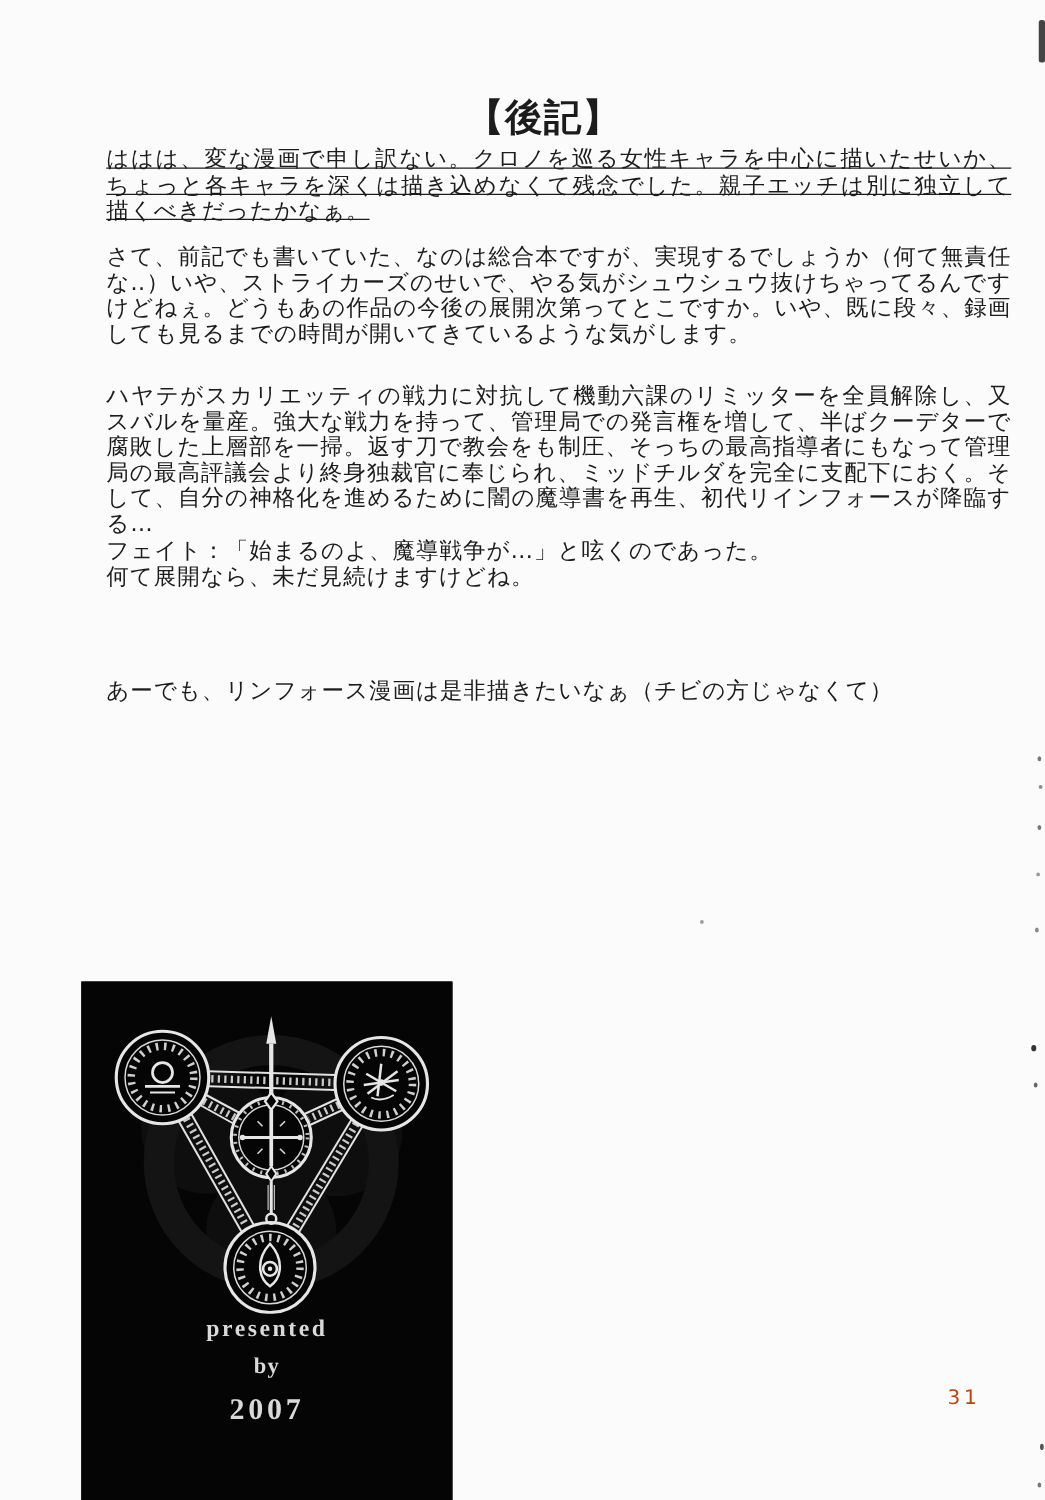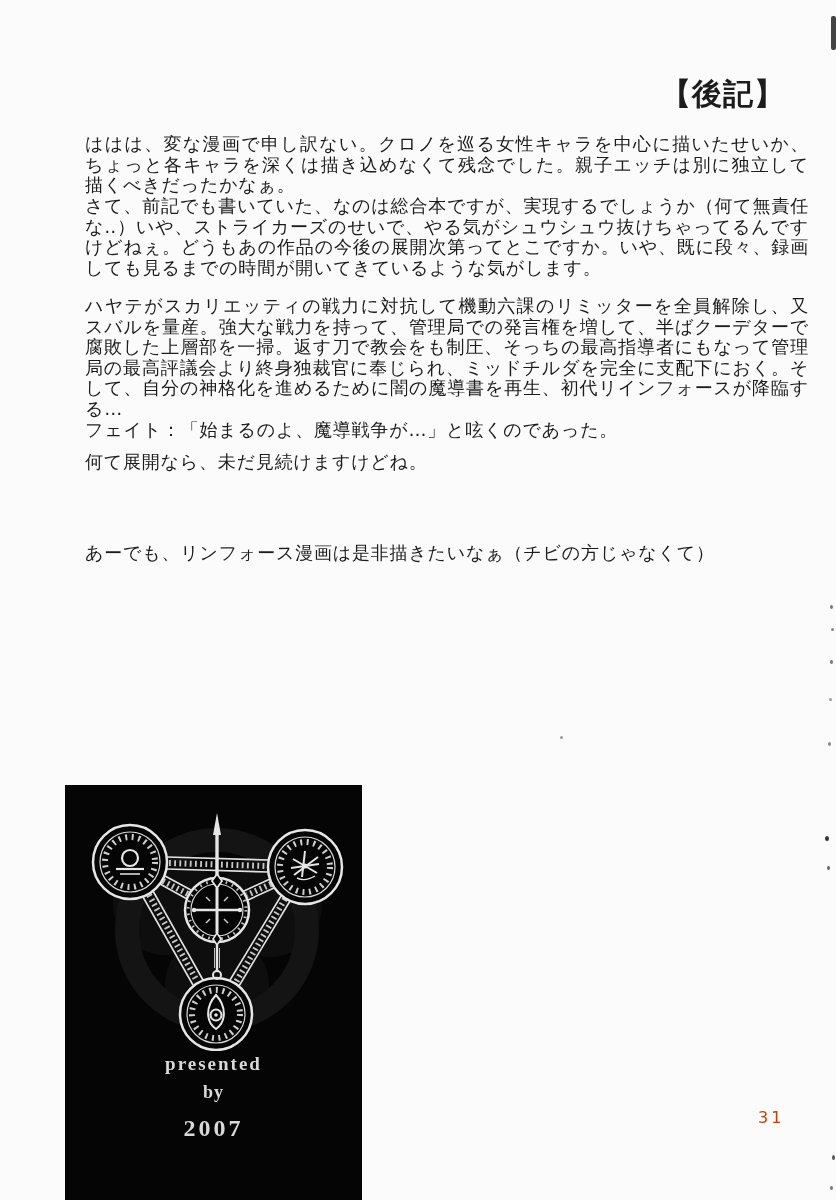--- a/index.html
+++ b/index.html
@@ -7,39 +7,39 @@
     width:836px;height:1200px;
     background:#fbfbfb;
     position:relative;
     overflow:hidden;
     font-family:"DejaVu Sans",sans-serif;
     color:#1c1c1c;
   }
   .page-title{
     position:absolute;
     left:85px;top:74px;width:700px;
-    text-align:right;
+    text-align:center;
     font-size:30px;font-weight:bold;
     letter-spacing:1px;
     margin:0;
   }
   p.body-text{
     position:absolute;
     left:85px;width:724px;
     margin:0;
     font-size:18px;
     line-height:20.6px;
     letter-spacing:0.8px;
     white-space:pre-line;
     color:#1c1c1c;
     text-align:justify;
   }
-  #p1{top:134px;}
+  #p1{top:118px;text-decoration:underline;}
   #p2{top:196px;}
-  #p3{top:296px;}
+  #p3{top:307px;}
   #p4{top:452px;}
   #p5{top:543px;}
   .colophon-box{
     position:absolute;
     left:65px;top:785px;
     width:297px;height:494px;
     background:#050505;
     box-shadow:0 1px 0 #3a3a3a;
   }
   .colophon-box svg{display:block;}

